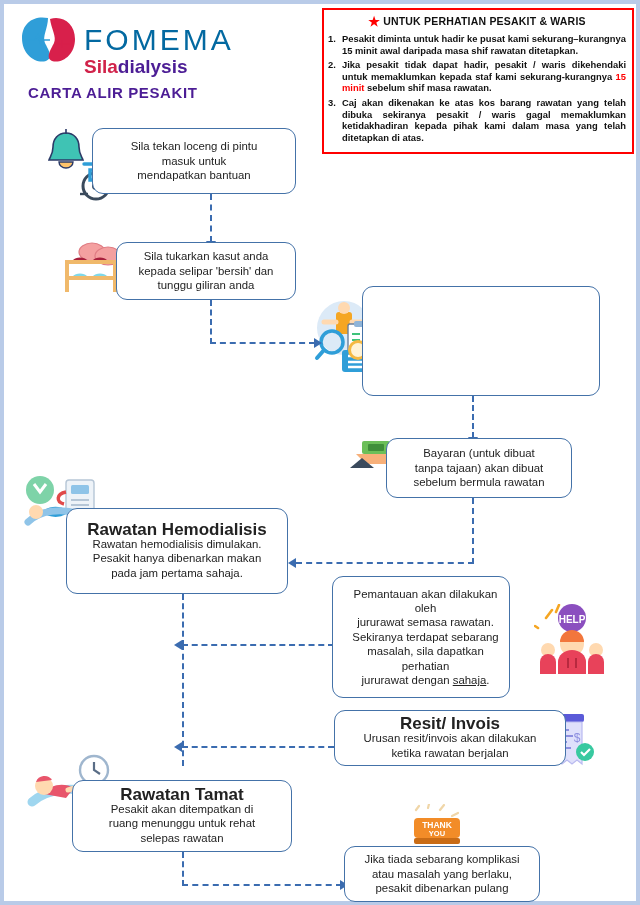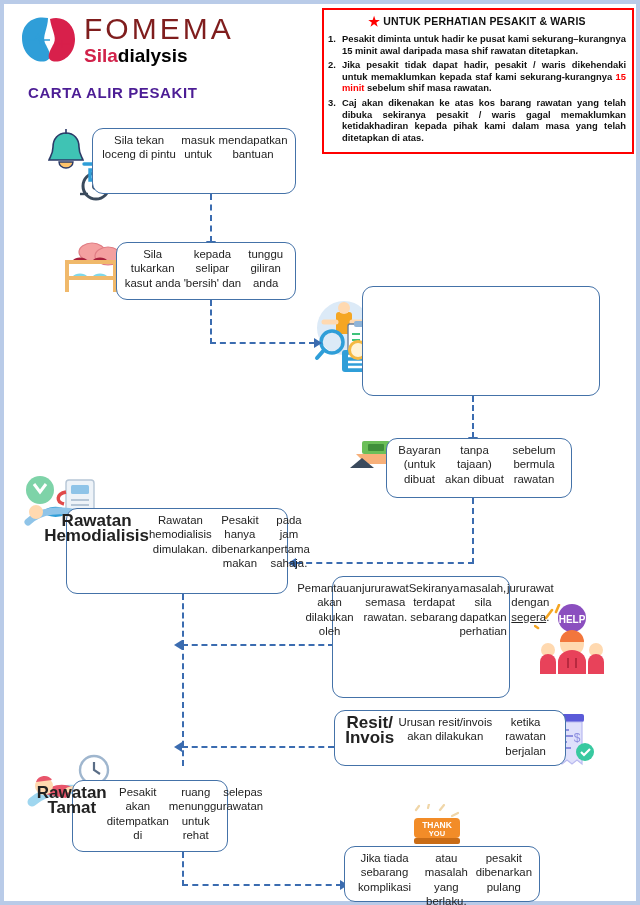--- a/index.html
+++ b/index.html
@@ -14,29 +14,29 @@
     width:640px;height:905px;
     background:#ffffff;
     box-sizing:border-box;
     border:4px solid #b9cbe8;
   }
   
   #logo-block{position:absolute;left:14px;top:8px;width:300px;height:66px;}
   #logo-mark{position:absolute;left:0;top:2px;width:62px;height:52px;}
   #logo-text{position:absolute;left:66px;top:2px;}
   .logo-fomema{
-    font-size:30px;letter-spacing:3px;color:#7f1d1d;line-height:30px;
-    font-family:"Liberation Sans", sans-serif;font-weight:400;
+    font-size:30px;letter-spacing:3px;color:#0369a1;line-height:30px;
+    font-family:"Liberation Sans", sans-serif;font-weight:400;margin-top:11px;
   }
   .logo-haemo{
     font-size:19px;line-height:22px;font-weight:bold;letter-spacing:0px;
     margin-top:1px;
   }
   .logo-haemo .r{color:#d1224a;}
-  .logo-haemo .b{color:#000000;}
+  .logo-haemo .b{color:#4c1d95;}
   #carta-title{
     position:absolute;left:24px;top:80px;
     font-size:15px;font-weight:bold;color:#4c1d95;letter-spacing:.6px;
   }
   
   #notice{
     position:absolute;left:318px;top:4px;width:312px;
     border:2px solid #ff0000;background:#ffffff;
     padding:4px 6px 6px 4px;box-sizing:border-box;
   }
@@ -50,21 +50,21 @@
     line-height:11.6px;margin-bottom:3px;
   }
   .notice-num{width:14px;flex:0 0 14px;}
   .notice-txt{flex:1;text-align:justify;}
   .red{color:#ff0000;}
   
   .box{
     position:absolute;box-sizing:border-box;
     border:1.3px solid #4472a8;border-radius:11px;background:#ffffff;
     color:#222;font-size:11.4px;line-height:14.4px;text-align:center;
-    display:flex;justify-content:center;
+    display:flex;flex-direction:column;justify-content:center;
     padding:4px 7px;
   }
   .box .hd{font-weight:bold;font-size:17px;line-height:15px;}
   
   .v{position:absolute;border-left:2px dashed #3b6cb0;}
   .h{position:absolute;border-top:2px dashed #3b6cb0;}
   .arrow{position:absolute;width:0;height:0;}
   .arr-down{border-left:5px solid transparent;border-right:5px solid transparent;border-top:8px solid #3b6cb0;}
   .arr-right{border-top:5px solid transparent;border-bottom:5px solid transparent;border-left:8px solid #3b6cb0;}
   .arr-left{border-top:5px solid transparent;border-bottom:5px solid transparent;border-right:8px solid #3b6cb0;}
@@ -267,28 +267,28 @@
       <div class="hd">Rawatan Hemodialisis</div>
       <div>Rawatan hemodialisis dimulakan.</div>
       <div>Pesakit hanya dibenarkan makan</div>
       <div>pada jam pertama sahaja.</div>
     </div>
   <div class="box" id="box-monitoring" style="left:328px;top:572px;width:178px;height:122px;padding-left:16px;">
       <div>Pemantauan akan dilakukan oleh</div>
       <div>jururawat semasa rawatan.</div>
       <div>Sekiranya terdapat sebarang</div>
       <div>masalah, sila dapatkan perhatian</div>
-      <div>jururawat dengan <u>segera</u>.</div>
+      <div>jururawat dengan <u>sahaja</u>.</div>
     </div>
   <div class="box" id="box-receipt" style="left:330px;top:706px;width:232px;height:56px;">
       <div class="hd">Resit/ Invois</div>
       <div>Urusan resit/invois akan dilakukan</div>
       <div>ketika rawatan berjalan</div>
     </div>
-  <div class="box" id="box-finish" style="left:68px;top:776px;width:156px;height:72px;">
+  <div class="box" id="box-finish" style="left:68px;top:776px;width:220px;height:72px;">
       <div class="hd">Rawatan Tamat</div>
       <div>Pesakit akan ditempatkan di</div>
       <div>ruang menunggu untuk rehat</div>
       <div>selepas rawatan</div>
     </div>
   <div class="box" id="box-discharge" style="left:340px;top:842px;width:196px;height:56px;">
       <div>Jika tiada sebarang komplikasi</div>
       <div>atau masalah yang berlaku,</div>
       <div>pesakit dibenarkan pulang</div>
     </div>

